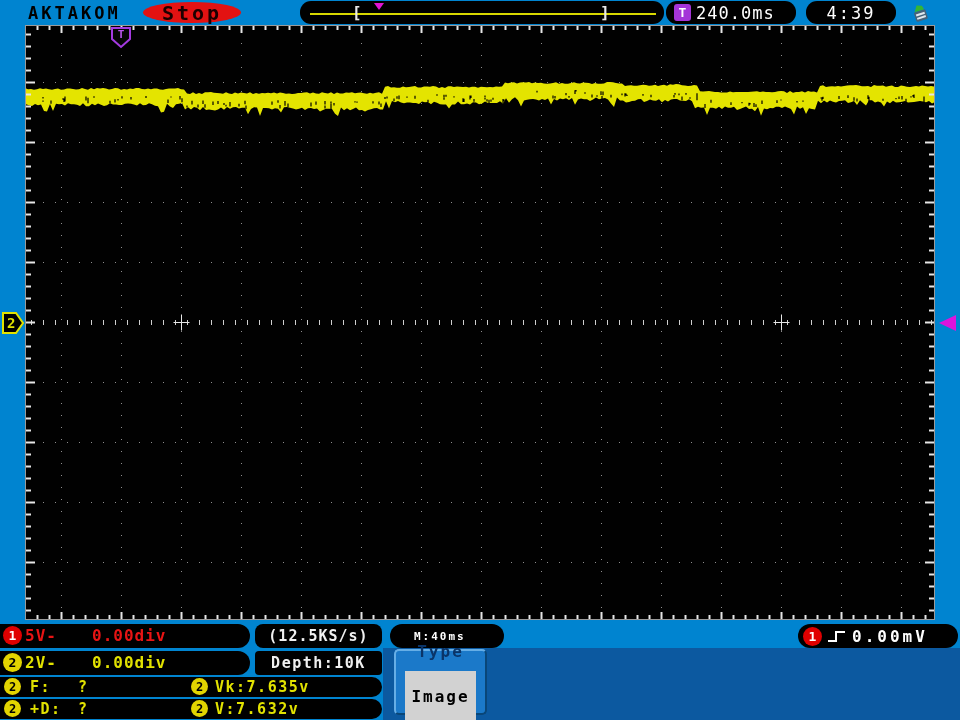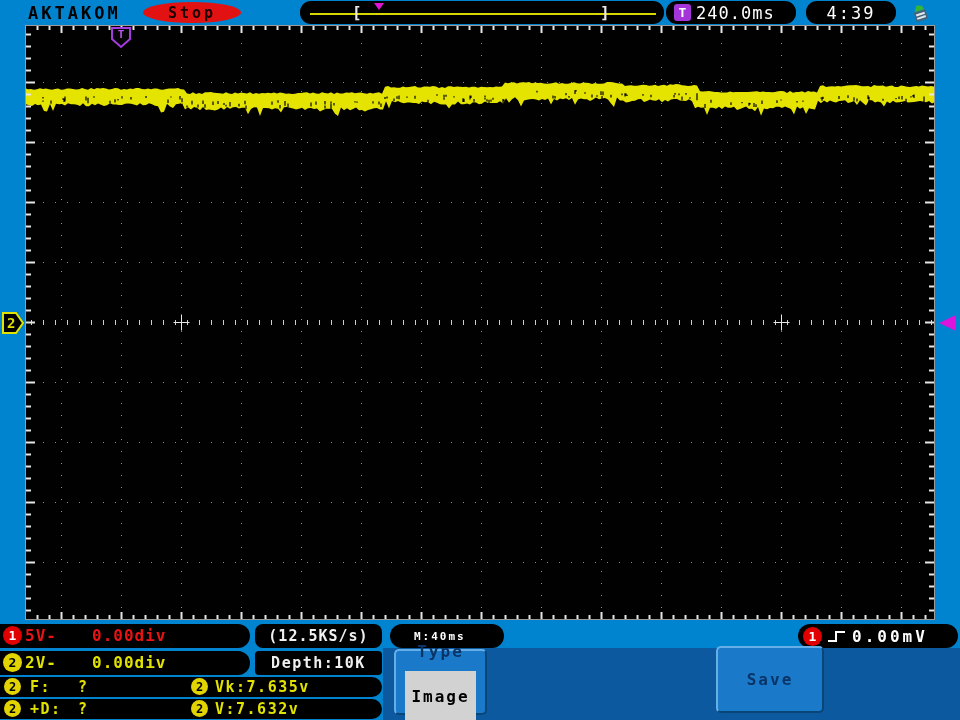--- a/index.html
+++ b/index.html
@@ -4,21 +4,21 @@
 <style>
   html,body{margin:0;padding:0;}
   body{width:960px;height:720px;overflow:hidden;background:#0084d0;
        font-family:"DejaVu Sans Mono","Liberation Mono",monospace;}
   .screen{position:relative;width:960px;height:720px;}
 
   
   .brand{position:absolute;left:28px;top:3px;font-size:17px;font-weight:bold;
          letter-spacing:3px;color:#000;}
   .stop-pill{position:absolute;left:143px;top:2px;width:98px;height:21px;
-         background:#e31212;border-radius:50%;color:#1c0000;font-size:15px;
+         background:#e31212;border-radius:50%;color:#1c0000;font-size:20px;
          font-weight:bold;letter-spacing:3px;display:flex;align-items:center;justify-content:center;}
   .win-pill{position:absolute;left:300px;top:1px;width:364px;height:23px;
          background:#000;border-radius:11px;}
   .win-line{position:absolute;left:10px;top:12px;width:346px;height:2px;background:#d8d800;}
   .brk{position:absolute;top:1px;color:#e8e8e8;font-size:16px;font-weight:bold;line-height:21px;}
   .brk-l{left:52px;} .brk-r{left:300px;}
   .win-trig-marker{position:absolute;left:74px;top:2px;width:0;height:0;
          border-left:5px solid transparent;border-right:5px solid transparent;
          border-top:7px solid #e014d4;}
   .trigdelay-pill{position:absolute;left:666px;top:1px;width:130px;height:23px;
@@ -174,15 +174,14 @@
     <span class="mtxt mlabel">+D:</span>
     <span class="mtxt mvalue">?</span>
     <span class="chip chip-yel mchip-b">2</span>
     <span class="mtxt mpair"><span>V:</span><span>7.632v</span></span>
   </div>
 
   <div class="btn type-btn">
     <div>Type</div>
     <div class="sel">Image</div>
   </div>
-  <div class="btn save-btn">Save</div>
 
 </div>
 
 </body></html>

